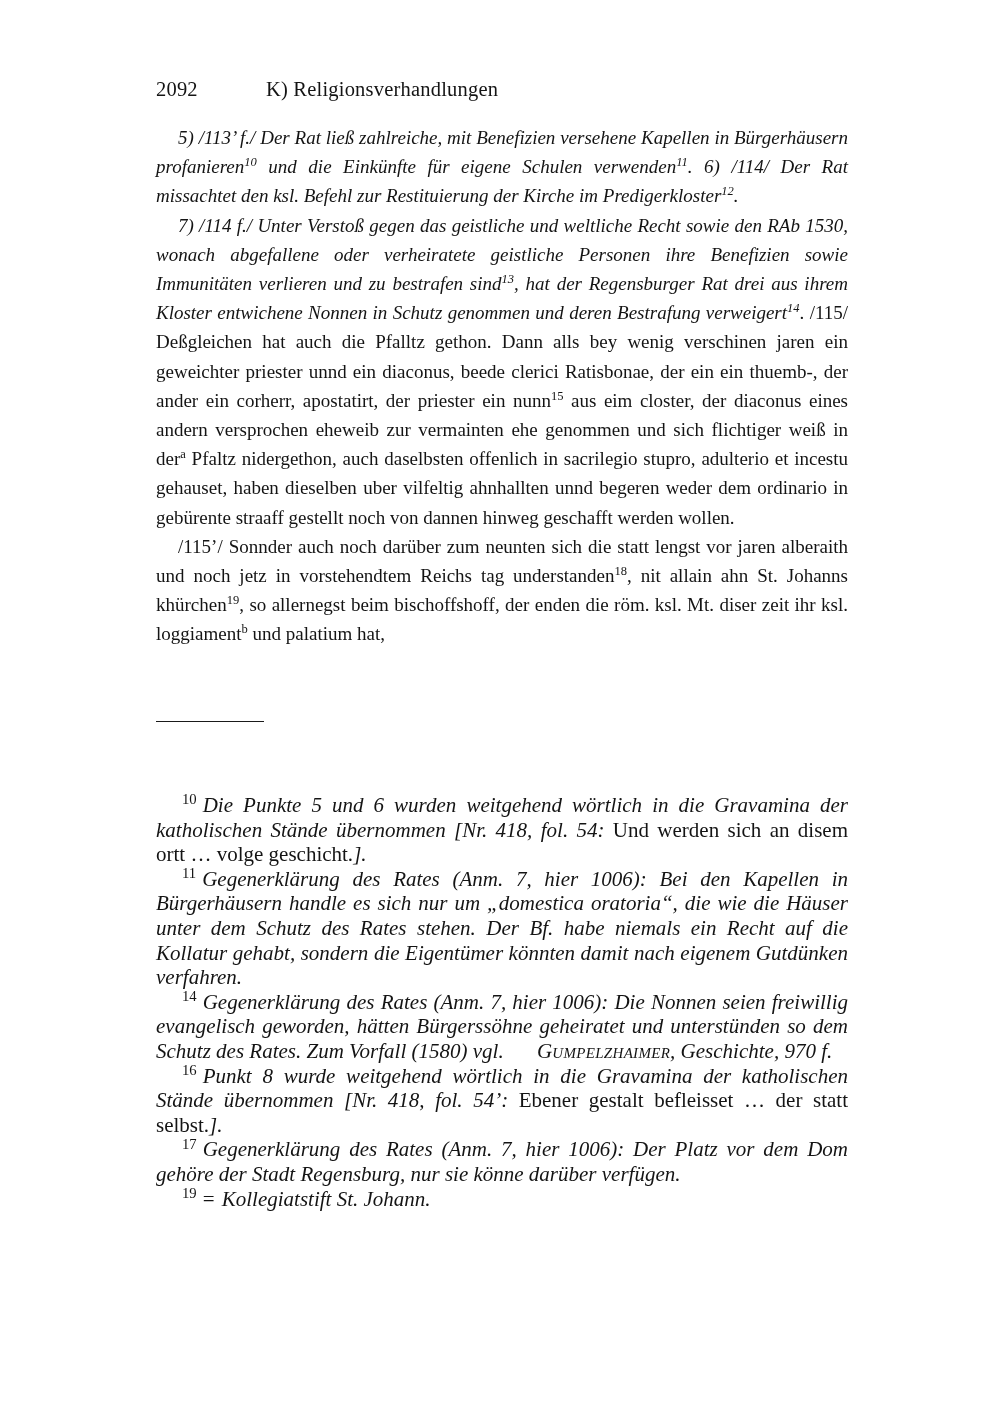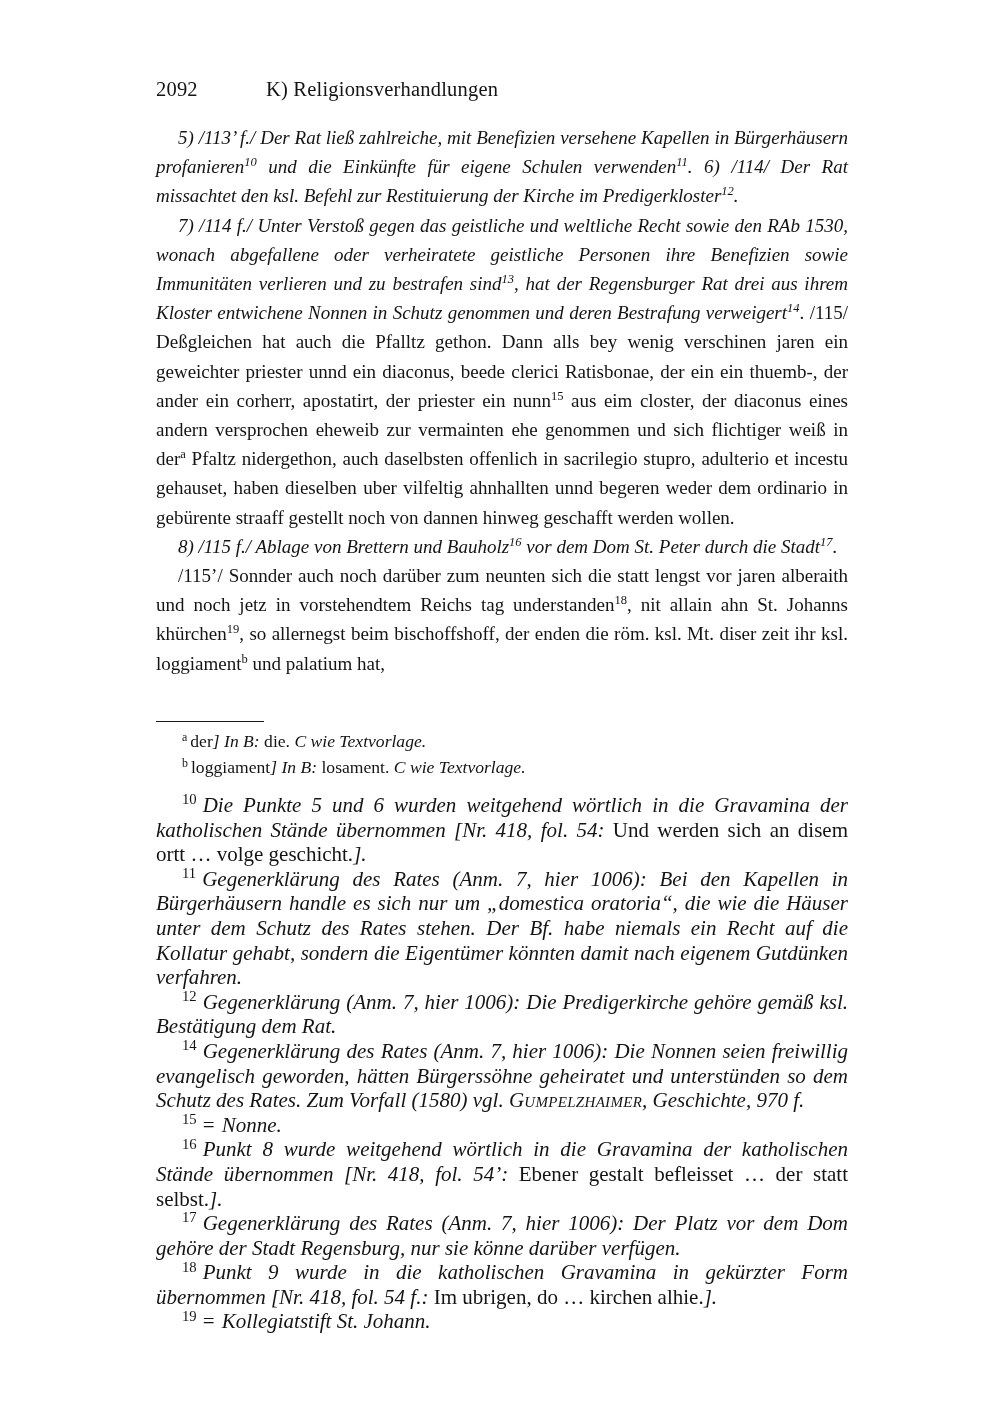--- a/index.html
+++ b/index.html
@@ -139,52 +139,45 @@
     font-size: 0.70em;
     vertical-align: 0.52em;
     line-height: 0;
     font-style: normal;
     padding-right: 6px;
   }
   .sc {
     font-variant: small-caps;
     font-style: italic;
     letter-spacing: 0.3px;
+    margin-left: 28px;
   }
   .eq { font-style: normal; padding-right: 2px; }
 </style>
 </head>
 <body>
 
 <div class="page">
 
   <div class="runninghead">
     <span class="folio">2092</span>
     <span class="title">K) Religionsverhandlungen</span>
   </div>
 
   <div class="body-block">
     <p class="para it indent">5) /113’ f./ Der Rat ließ zahlreiche, mit Benefizien versehene Kapellen in Bürgerhäusern profanieren<sup class="fn it">10</sup> und die Einkünfte für eigene Schulen verwenden<sup class="fn it">11</sup>. 6) /114/ Der Rat missachtet den ksl. Befehl zur Restituierung der Kirche im Predigerkloster<sup class="fn it">12</sup>.</p>
     <p class="para rom indent"><span class="it-run">7) /114 f./ Unter Verstoß gegen das geistliche und weltliche Recht sowie den RAb 1530, wonach abgefallene oder verheiratete geistliche Personen ihre Benefizien sowie Immunitäten verlieren und zu bestrafen sind<sup class="fn it">13</sup>, hat der Regensburger Rat drei aus ihrem Kloster entwichene Nonnen in Schutz genommen und deren Bestrafung verweigert<sup class="fn it">14</sup></span><span class="rom-run">. /115/ Deßgleichen hat auch die Pfalltz gethon. Dann alls bey wenig verschinen jaren ein geweichter priester unnd ein diaconus, beede clerici Ratisbonae, der ein ein thuemb-, der ander ein corherr, apostatirt, der priester ein nunn<sup class="fn">15</sup> aus eim closter, der diaconus eines andern versprochen eheweib zur vermainten ehe genommen und sich flichtiger weiß in der<sup class="vr">a</sup> Pfaltz nidergethon, auch daselbsten offenlich in sacrilegio stupro, adulterio et incestu gehauset, haben dieselben uber vilfeltig ahnhallten unnd begeren weder dem ordinario in gebürente straaff gestellt noch von dannen hinweg geschafft werden wollen.</span></p>
-    <p class="para it indent">8) /115 f./ Ablage von Brettern und Bauholz<sup class="fn it">16</sup> vor dem Dom St. Peter durch die Stadt<sup class="fn it">17</sup>.</p>
     <p class="para rom indent">/115’/ Sonnder auch noch darüber zum neunten sich die statt lengst vor jaren alberaith und noch jetz in vorstehendtem Reichs tag understanden<sup class="fn">18</sup>, nit allain ahn St. Johanns khürchen<sup class="fn">19</sup>, so allernegst beim bischoffshoff, der enden die röm. ksl. Mt. diser zeit ihr ksl. loggiament<sup class="vr">b</sup> und palatium hat,</p>
   </div>
 
   <div class="app-rule"></div>
 
-  <div class="variants">
-    <p class="variant"><sup class="vlab">a</sup>der<span class="it-run">] In B: </span>die. <span class="it-run">C wie Textvorlage.</span></p>
-    <p class="variant"><sup class="vlab">b</sup>loggiament<span class="it-run">] In B: </span>losament. <span class="it-run">C wie Textvorlage.</span></p>
-  </div>
 
   <div class="footnotes">
     <p class="fnote"><sup class="fnum">10</sup>Die Punkte 5 und 6 wurden weitgehend wörtlich in die Gravamina der katholischen Stände übernommen [Nr. 418, fol. 54:<span class="rom-run"> Und werden sich an disem ortt … volge geschicht.</span>].</p>
     <p class="fnote"><sup class="fnum">11</sup>Gegenerklärung des Rates (Anm. 7, hier 1006): Bei den Kapellen in Bürgerhäusern handle es sich nur um „domestica oratoria“, die wie die Häuser unter dem Schutz des Rates stehen. Der Bf. habe niemals ein Recht auf die Kollatur gehabt, sondern die Eigentümer könnten damit nach eigenem Gutdünken verfahren.</p>
-    <p class="fnote"><sup class="fnum">12</sup>Gegenerklärung (Anm. 7, hier 1006): Die Predigerkirche gehöre gemäß ksl. Bestätigung dem Rat.</p>
     <p class="fnote"><sup class="fnum">14</sup>Gegenerklärung des Rates (Anm. 7, hier 1006): Die Nonnen seien freiwillig evangelisch geworden, hätten Bürgerssöhne geheiratet und unterstünden so dem Schutz des Rates. Zum Vorfall (1580) vgl. <span class="sc">Gumpelzhaimer</span>, Geschichte, 970 f.</p>
-    <p class="fnote"><sup class="fnum">15</sup><span class="eq">=</span> Nonne.</p>
     <p class="fnote"><sup class="fnum">16</sup>Punkt 8 wurde weitgehend wörtlich in die Gravamina der katholischen Stände übernommen [Nr. 418, fol. 54’:<span class="rom-run"> Ebener gestalt befleisset … der statt selbst.</span>].</p>
     <p class="fnote"><sup class="fnum">17</sup>Gegenerklärung des Rates (Anm. 7, hier 1006): Der Platz vor dem Dom gehöre der Stadt Regensburg, nur sie könne darüber verfügen.</p>
-    <p class="fnote"><sup class="fnum">18</sup>Punkt 9 wurde in die katholischen Gravamina in gekürzter Form übernommen [Nr. 418, fol. 54 f.:<span class="rom-run"> Im ubrigen, do … kirchen alhie.</span>].</p>
     <p class="fnote"><sup class="fnum">19</sup><span class="eq">=</span> Kollegiatstift St. Johann.</p>
   </div>
 
 </div>
 
 </body></html>

